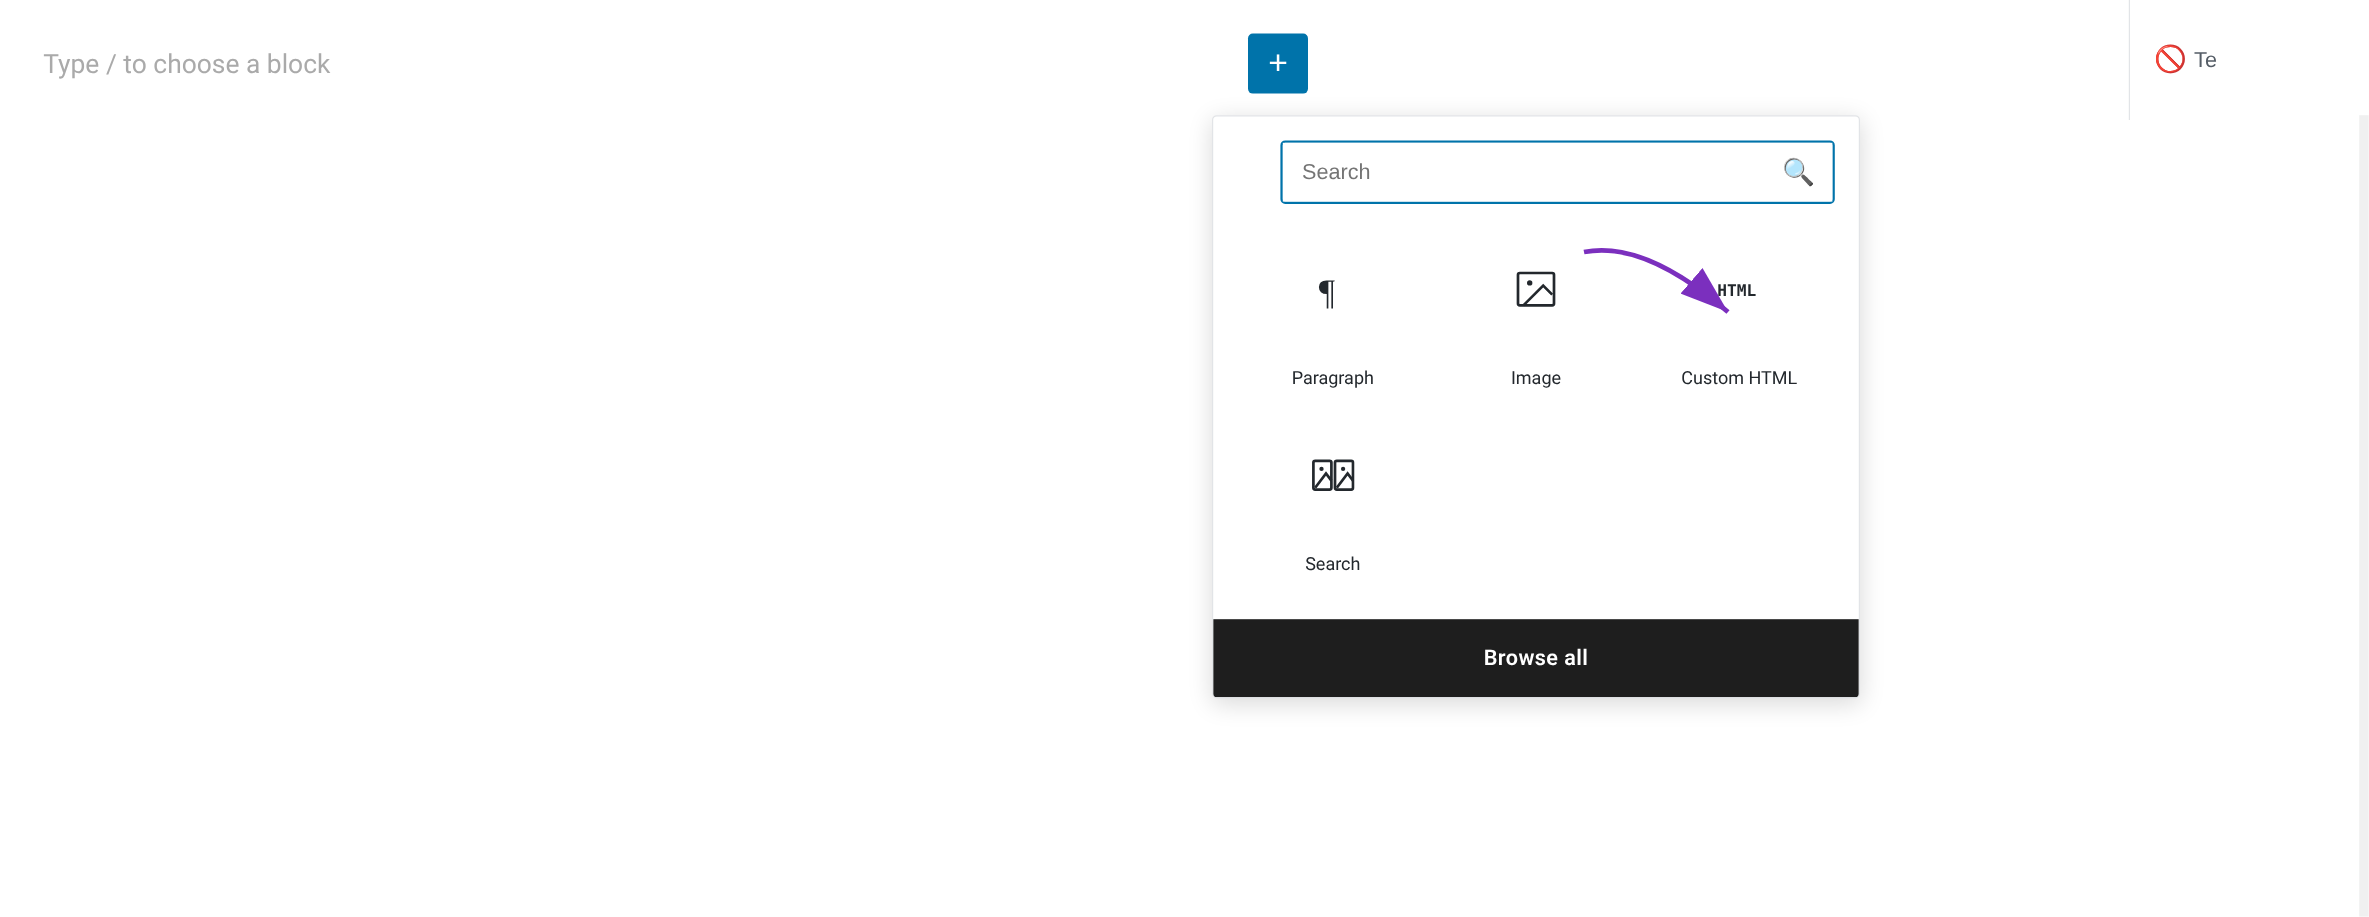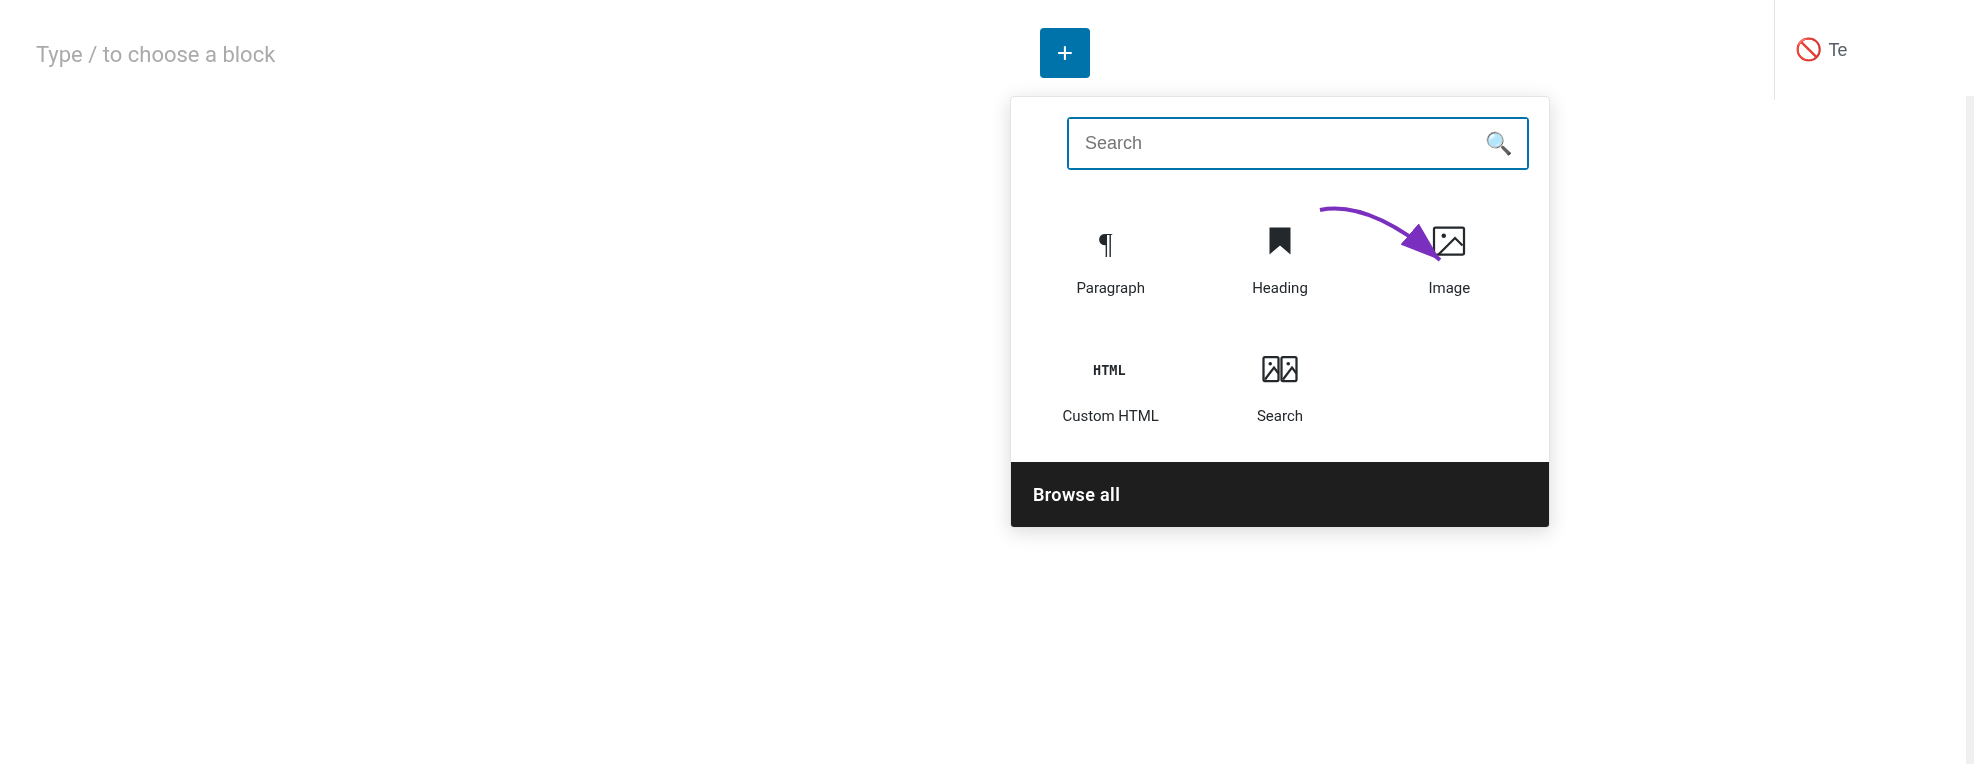--- a/index.html
+++ b/index.html
@@ -151,26 +151,28 @@
     .block-icon svg {
       width: 36px;
       height: 36px;
     }
 
     .block-label {
       font-size: 15px;
       color: #23282d;
       text-align: center;
       font-weight: 400;
+      margin-top: 27px;
     }
 
     
     .browse-all {
       background: #1e1e1e;
       padding: 22px;
+      text-align: center;
       cursor: pointer;
     }
 
     .browse-all span {
       color: #fff;
       font-size: 18px;
       font-weight: 600;
       letter-spacing: 0.02em;
     }
 
@@ -228,29 +230,20 @@
     <div class="block-item">
       <div class="block-icon">
         <svg viewBox="0 0 24 24" fill="none" xmlns="http://www.w3.org/2000/svg">
           <path d="M9 6h11M9 12h11M4 18h16M4 6h0" stroke="none"></path>
           <text x="4" y="20" font-size="20" font-family="serif" fill="#23282d">¶</text>
         </svg>
       </div>
       <span class="block-label">Paragraph</span>
     </div>
 
-    <div class="block-item">
-      <div class="block-icon">
-        <svg viewBox="0 0 24 24" fill="#23282d" xmlns="http://www.w3.org/2000/svg" width="36" height="36">
-
-          <path d="M5 3 L5 21 L12 15 L19 21 L19 3 Z" fill="#23282d"></path>
-        </svg>
-      </div>
-      <span class="block-label">Heading</span>
-    </div>
 
     <div class="block-item">
       <div class="block-icon">
         <svg viewBox="0 0 24 24" fill="none" stroke="#23282d" stroke-width="1.5" xmlns="http://www.w3.org/2000/svg" width="36" height="36">
           <rect x="2" y="3" width="20" height="18" rx="1" ry="1"></rect>
           <circle cx="8.5" cy="8.5" r="1.5" fill="#23282d" stroke="none"></circle>
           <polyline points="21,15 16,10 5,21" fill="none"></polyline>
         </svg>
       </div>
       <span class="block-label">Image</span>

